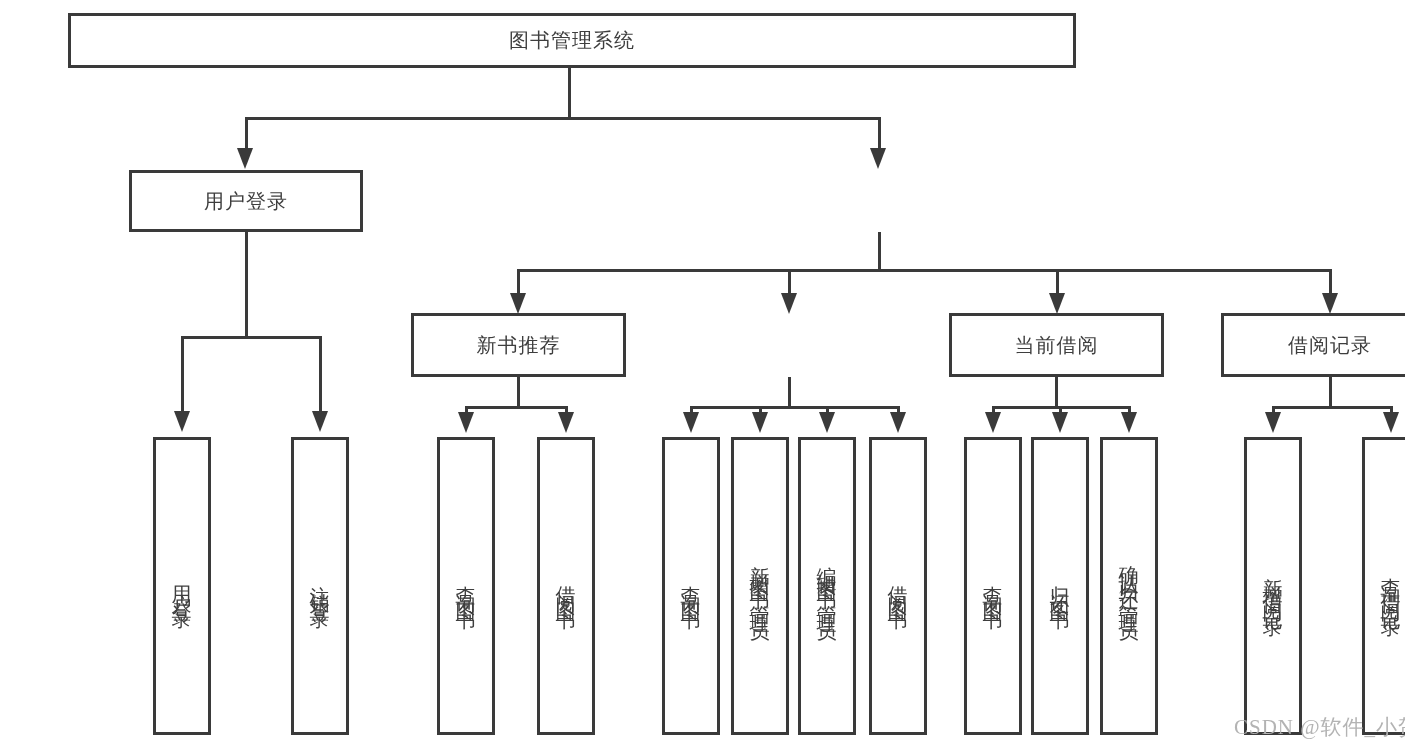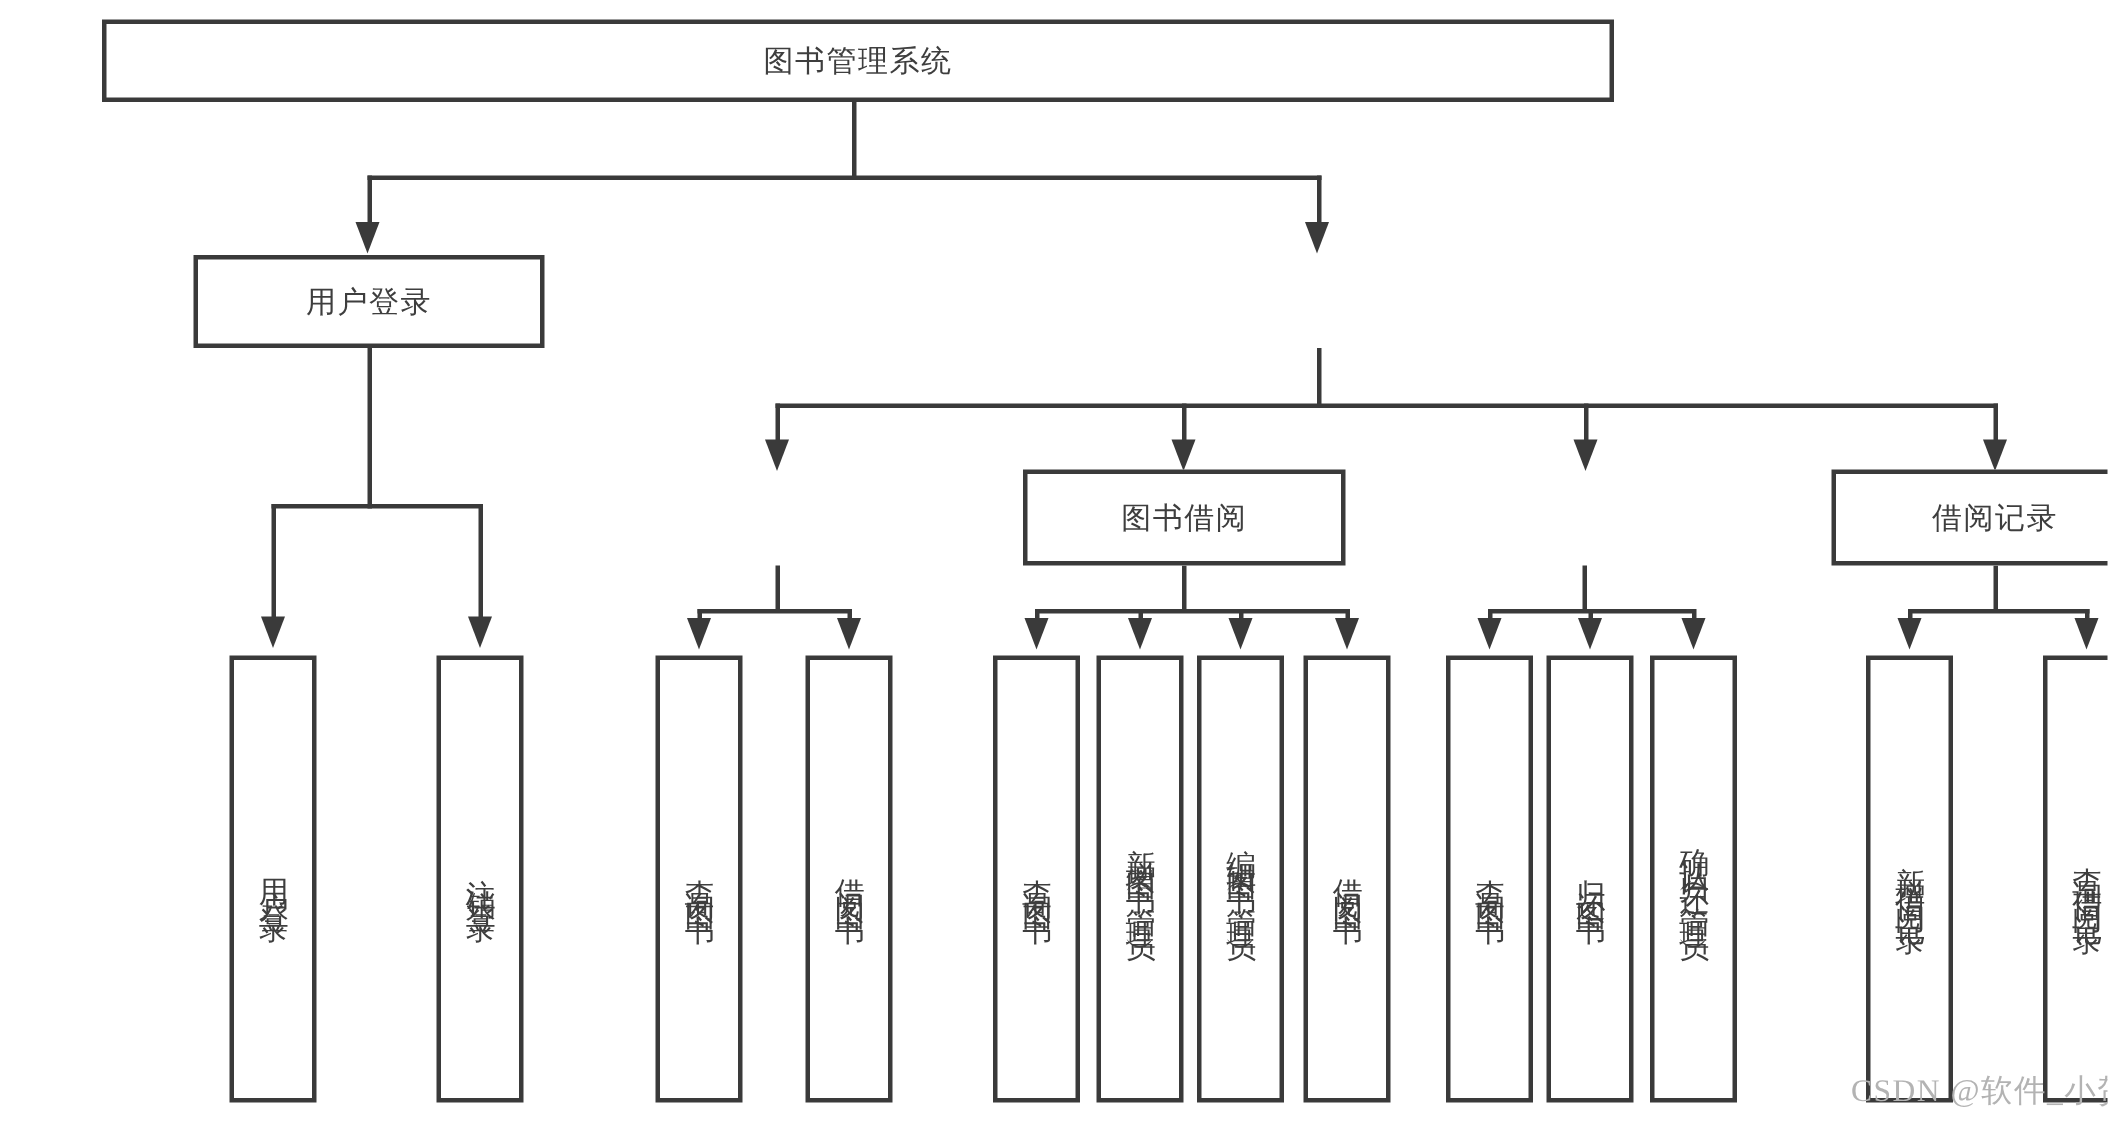--- a/index.html
+++ b/index.html
@@ -98,22 +98,25 @@
   </div>
 
   <div class="node h" style="left:20px;top:13px;width:1008px;height:55px">
     <span>图书管理系统</span>
   </div>
 
   <div class="node h" style="left:81px;top:170px;width:234px;height:62px">
     <span>用户登录</span>
   </div>
 
-  <div class="node h" style="left:634px;top:313px;width:215px;height:64px">
-    <span>图书借阅</span>
+  <div class="node h" style="left:363px;top:313px;width:215px;height:64px">
+    <span>新书推荐</span>
+  </div>
+  <div class="node h" style="left:901px;top:313px;width:215px;height:64px">
+    <span>当前借阅</span>
   </div>
   <div class="node h" style="left:1173px;top:313px;width:218px;height:64px">
     <span>借阅记录</span>
   </div>
 
   <div class="node v" style="left:105px;top:437px;width:58px;height:298px">
     <span class="vlbl">用户登录</span>
   </div>
   <div class="node v" style="left:243px;top:437px;width:58px;height:298px">
     <span class="vlbl">注销登录</span>

